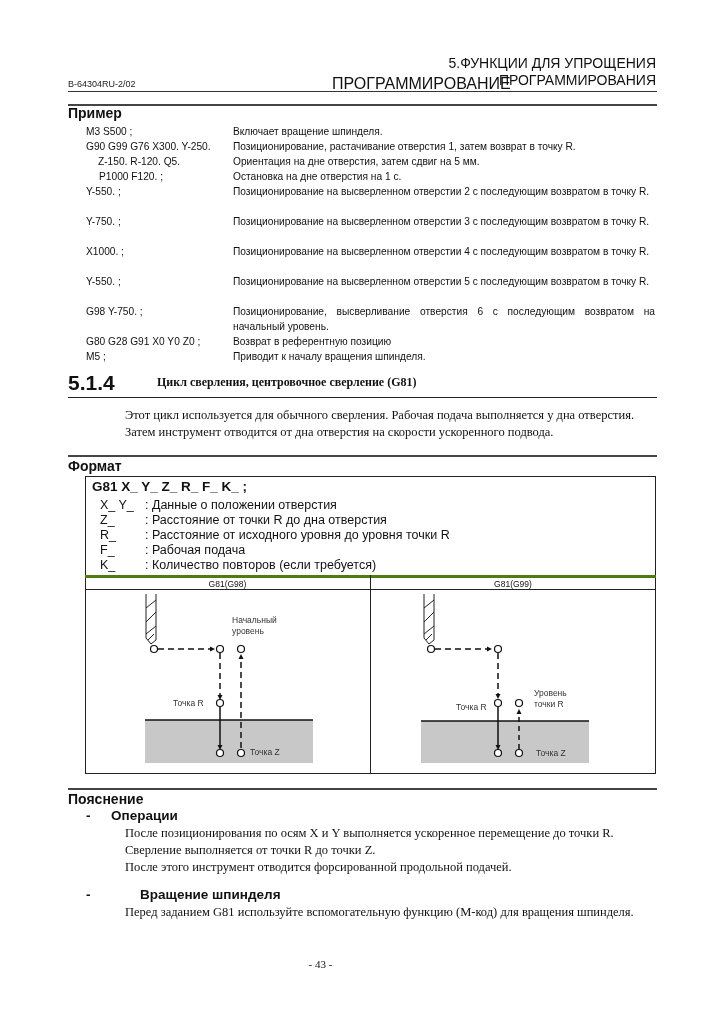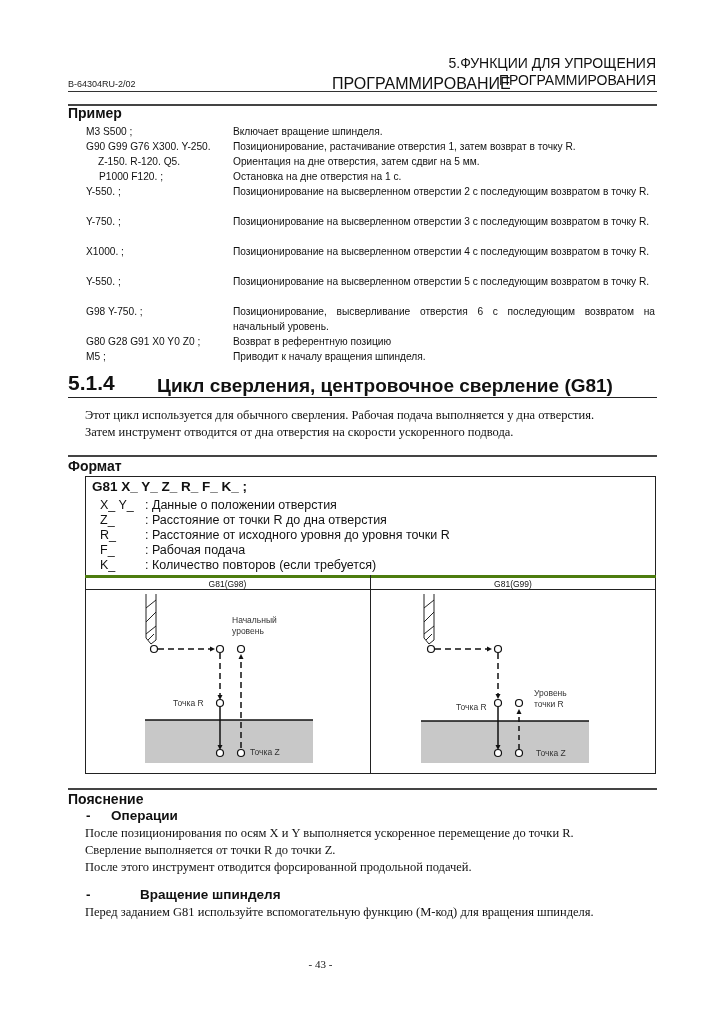--- a/index.html
+++ b/index.html
@@ -15,22 +15,22 @@
 
   .h-section { font-family: "Liberation Sans", sans-serif; font-weight: bold; font-size: 14px; }
 
   
   .ex-row { position: absolute; left: 0; width: 589px; font-family: "Liberation Sans", sans-serif; font-size: 10.2px; line-height: 15px; }
   .ex-code { position: absolute; left: 18px; white-space: pre; }
   .ex-code.ind { left: 30px; }
   .ex-desc { position: absolute; left: 165px; width: 422px; text-align: justify; }
 
   .sec-title-num { font-family: "Liberation Sans", sans-serif; font-weight: bold; font-size: 21px; text-align: center; }
-  .sec-title-text { font-family: Liberation Sans, sans-serif; font-weight: bold; font-size: 19px; }
-  .para { font-family: "Liberation Serif", serif; font-size: 12.5px; line-height: 17px; }
+  .sec-title-text { font-family: Liberation Serif, serif; font-weight: bold; font-size: 12px; }
+  .para { font-family: "Liberation Serif", serif; font-size: 12.5px; line-height: 17px; margin-left: 40px; }
 
   
   .fmt-box { left: 85px; top: 476px; width: 571px; height: 298px; border: 1px solid #222; box-sizing: border-box; }
   .fmt-cmd { left: 92px; top: 479px; font-family: "Liberation Sans", sans-serif; font-size: 13.5px; font-weight: bold; }
   .fmt-row { position: absolute; left: 100px; font-family: "Liberation Sans", sans-serif; font-size: 12.5px; line-height: 15px; }
   .fmt-key { position: absolute; left: 0; width: 44px; }
   .fmt-val { position: absolute; left: 45px; white-space: nowrap; }
   .diag-head { top: 575px; height: 15px; border-top: 3px solid #4d7c0f; border-bottom: 1px solid #222; box-sizing: border-box; font-family: "Liberation Sans", sans-serif; font-size: 8.5px; text-align: center; line-height: 13px; }
   .diag-divider { left: 370px; top: 575px; width: 1px; height: 199px; background: #222; }
   .diag-label { font-family: "Liberation Sans", sans-serif; font-size: 8.5px; color: #333; line-height: 11px; }

